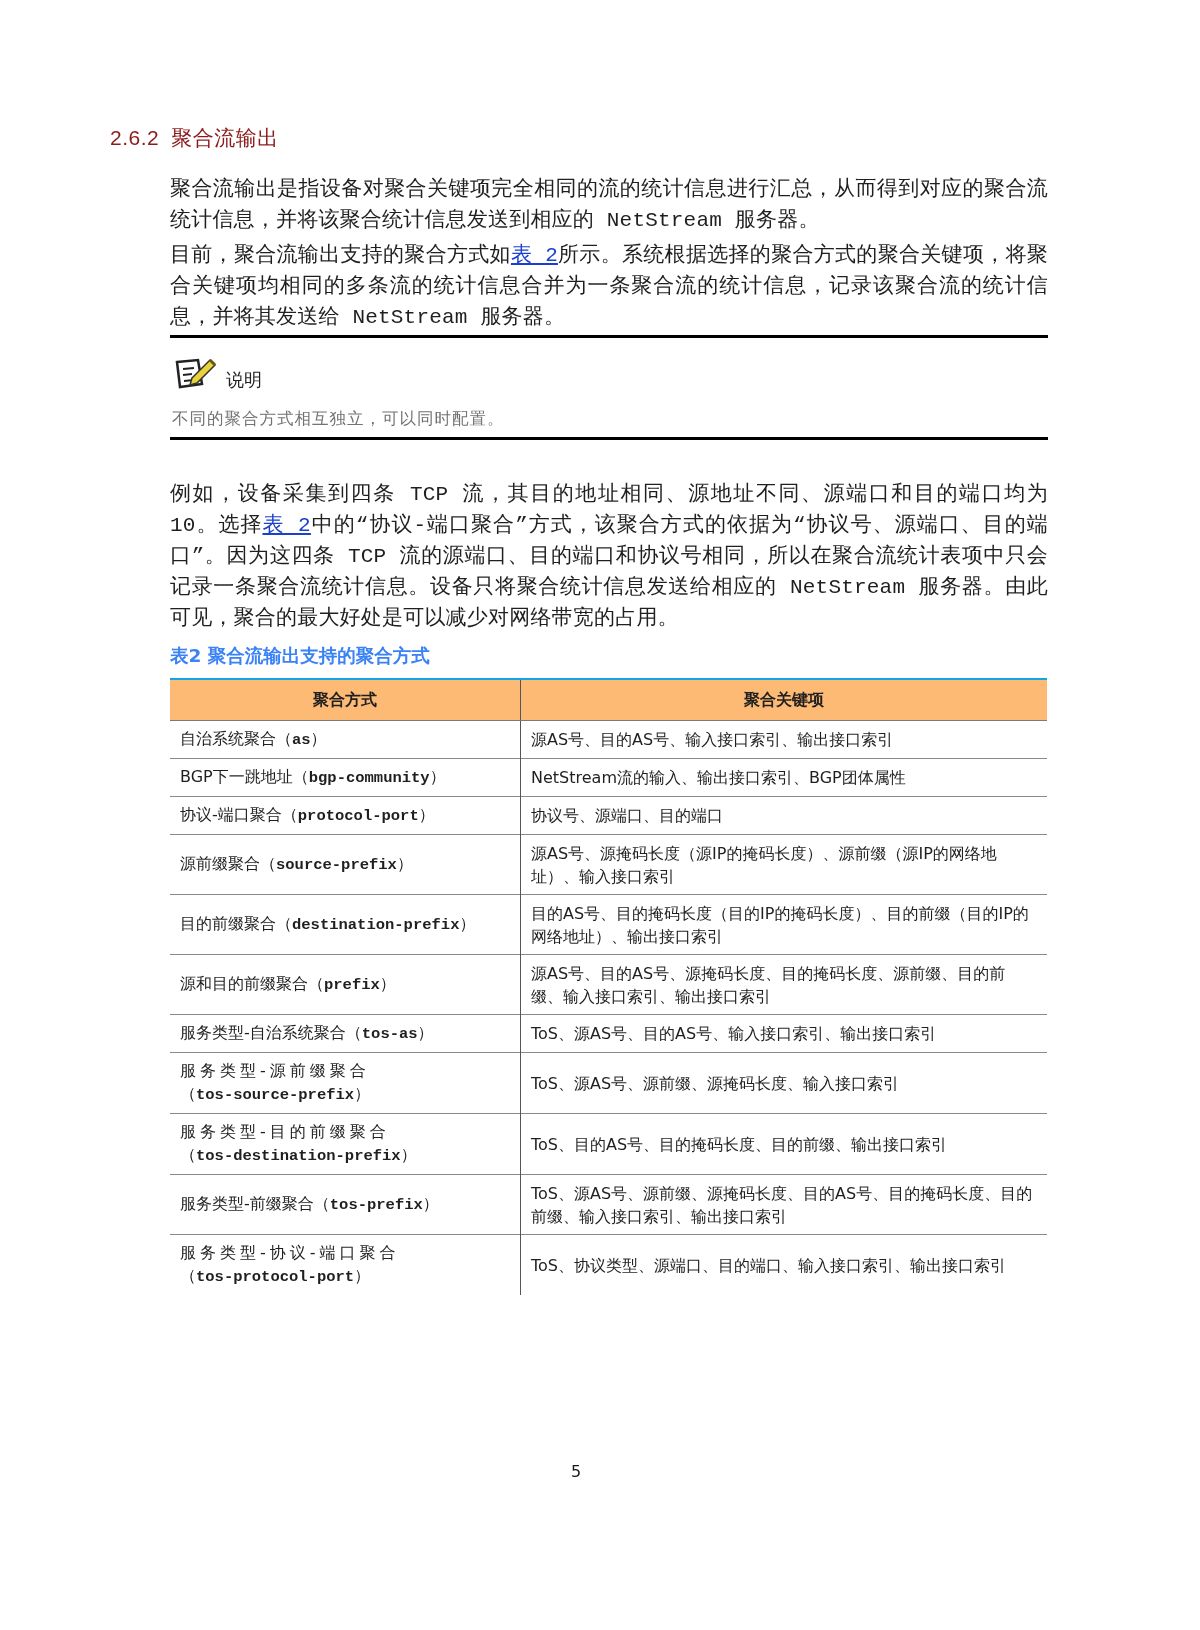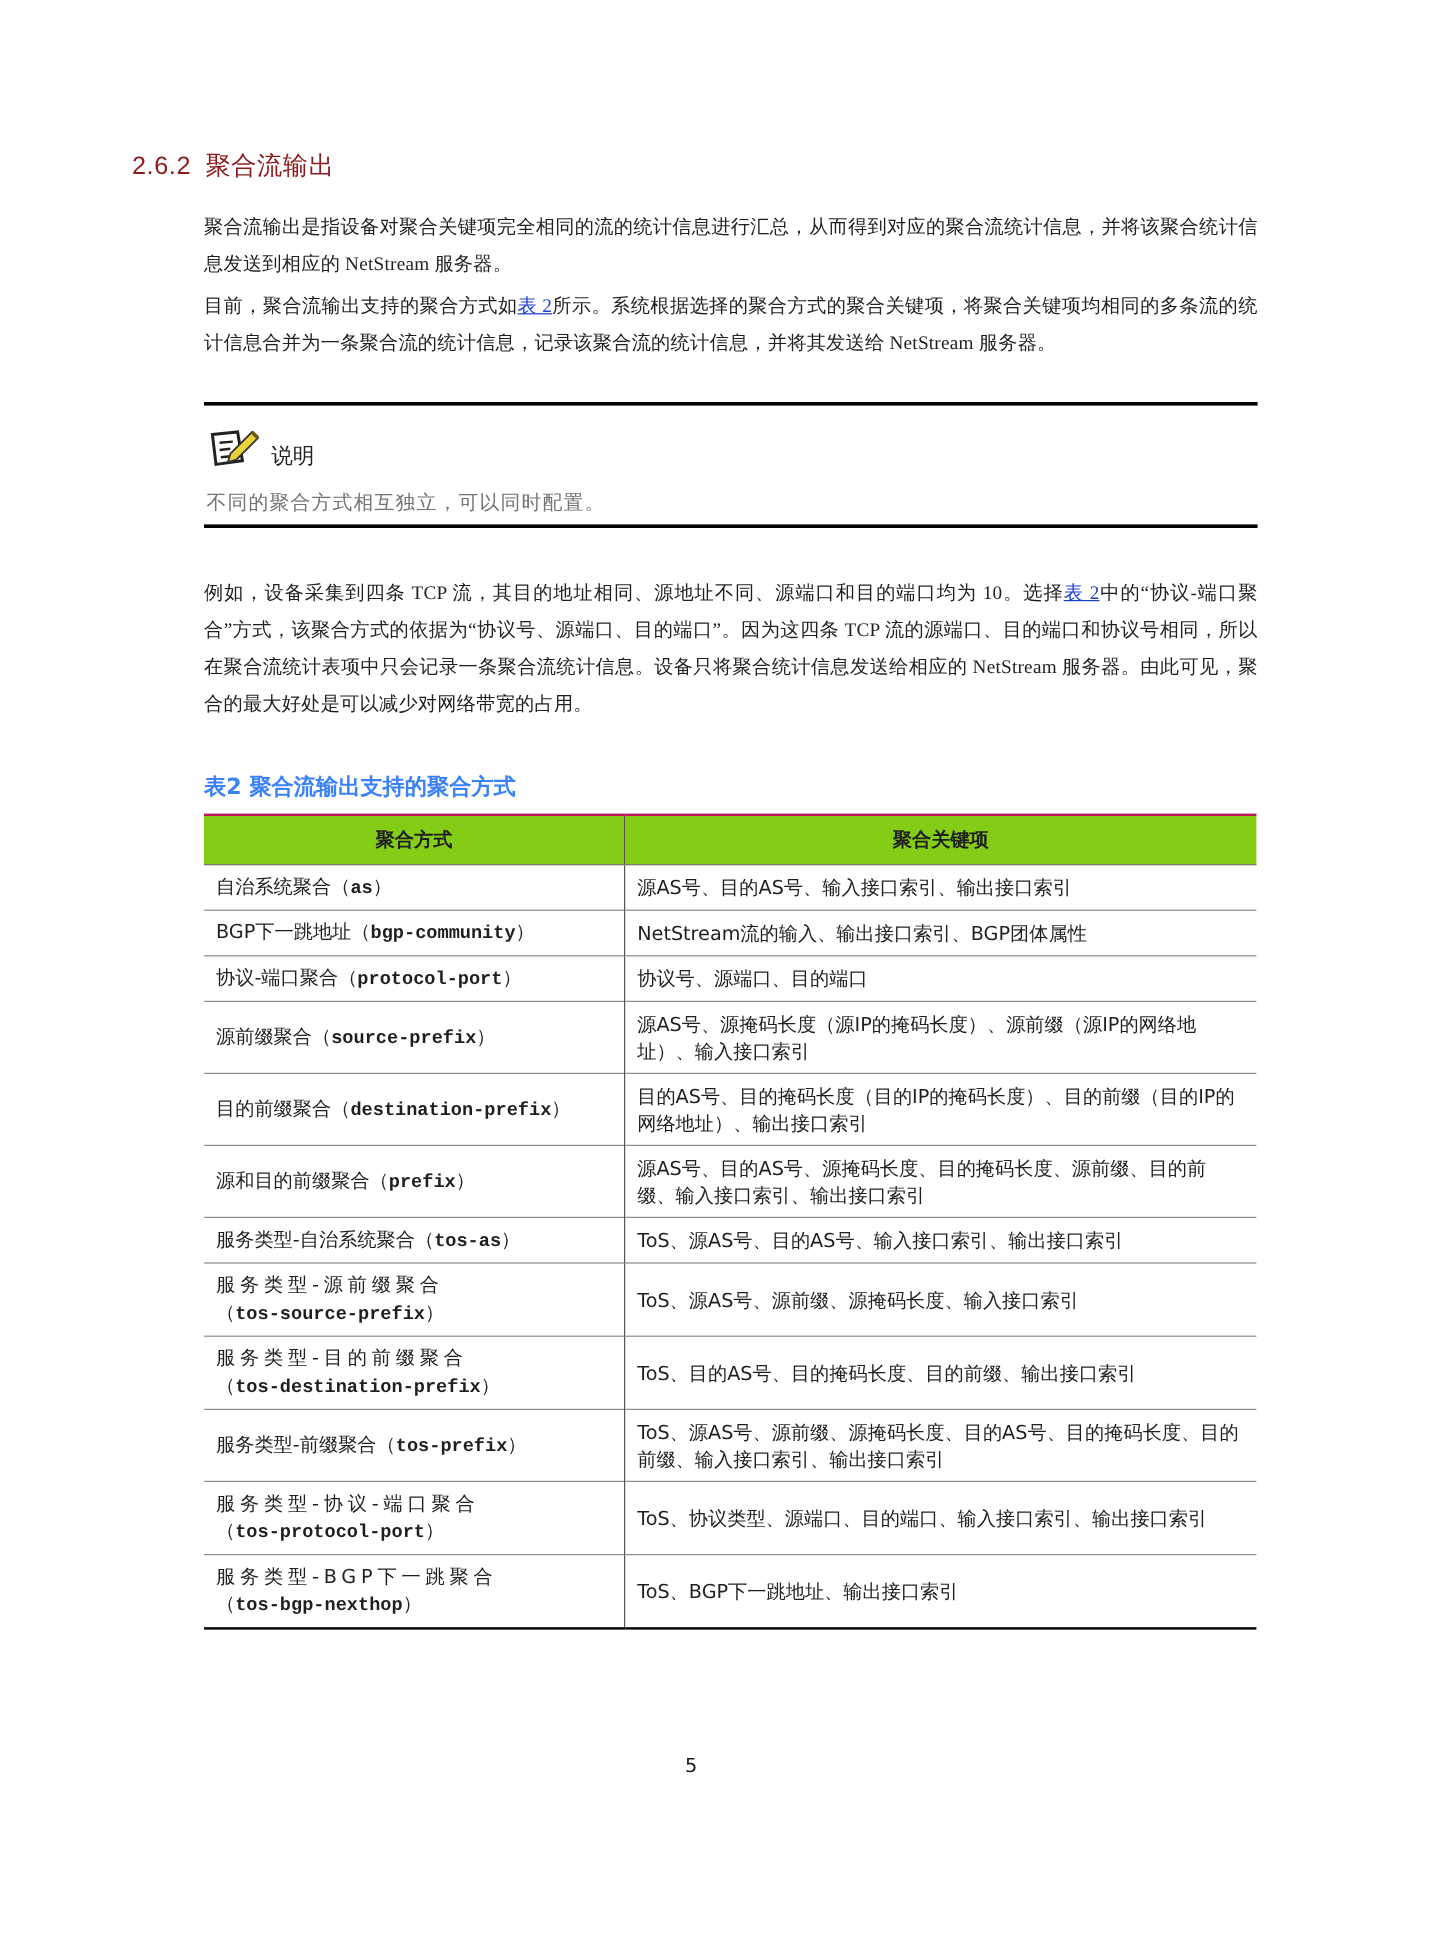--- a/index.html
+++ b/index.html
@@ -9,23 +9,23 @@
     color: #1a1a1a;
   }
   .heading {
     position: absolute; left: 110px; top: 124px;
     font-size: 21px; color: #8b1a1a; letter-spacing: 0.5px;
     font-family: "Liberation Sans", "DejaVu Sans", sans-serif;
   }
   .heading .num { margin-right: 12px; }
   .body-text {
     position: absolute; left: 170px; width: 878px;
-    font-size: 16px; line-height: 31px; color: #1f1f1f;
+    font-size: 21px; line-height: 31px; color: #1f1f1f;
     text-align: justify;
-    font-family: Liberation Serif, serif;
+    font-family: Liberation Mono, monospace;
     letter-spacing: 0.2px;
   }
   .link { color: #1a3fd1; text-decoration: underline; cursor: pointer; }
   .rule-thick {
     position: absolute; left: 170px; width: 878px; height: 3px; background: #000;
   }
   .note-head {
     position: absolute; left: 174px; top: 356px; display: flex; align-items: flex-end;
   }
   .note-label { font-size: 18px; margin-left: 8px; margin-bottom: 2px; color: #222; }
@@ -34,22 +34,22 @@
     font-family: "DejaVu Serif", serif; color: #737373; letter-spacing: 1px;
   }
   .caption {
     position: absolute; left: 170px; top: 643px; font-size: 18.5px; font-weight: bold; color: #3b82f6;
   }
   table.agg {
     position: absolute; left: 170px; top: 678px; width: 877px;
     border-collapse: collapse; font-size: 16px; color: #1f1f1f;
   }
   table.agg th {
-    background: #84cc16; font-weight: bold; height: 38px; font-size: 16px;
-    border-top: 2px solid #be185d; border-bottom: 1.5px solid #7a7a7a;
+    background: #fdba74; font-weight: bold; height: 38px; font-size: 16px;
+    border-top: 2px solid #0ea5e9; border-bottom: 1.5px solid #7a7a7a;
   }
   table.agg td {
     border-top: 1.5px solid #8a8a8a; padding: 6px 10px; vertical-align: middle;
     line-height: 23px;
   }
   table.agg th.c1, table.agg td.c1 { width: 330px; border-right: 1.5px solid #555; }
   table.agg tr.last td { border-bottom: 2px solid #000; }
   .mono { font-family: "Liberation Mono", "DejaVu Sans Mono", monospace; font-weight: bold; font-size: 15.5px; }
   .spread { text-align: justify; text-align-last: left; letter-spacing: 4px; }
   .page-num {
@@ -149,23 +149,16 @@
         <td class="c1"><span>服务类型-前缀聚合</span>（<span class="mono">tos-prefix</span>）</td>
         <td>ToS、源AS号、源前缀、源掩码长度、目的AS号、目的掩码长度、目的前缀、输入接口索引、输出接口索引</td>
       </tr>
       <tr style="height: 60px;">
         <td class="c1">
           <div class="spread"><span>服务类型-协议-端口聚合</span></div>
           <div>（<span class="mono">tos-protocol-port</span>）</div>
         </td>
         <td>ToS、协议类型、源端口、目的端口、输入接口索引、输出接口索引</td>
       </tr>
-      <tr class="last" style="height: 60px;">
-        <td class="c1">
-          <div class="spread"><span>服务类型-BGP下一跳聚合</span></div>
-          <div>（<span class="mono">tos-bgp-nexthop</span>）</div>
-        </td>
-        <td>ToS、BGP下一跳地址、输出接口索引</td>
-      </tr>
     </tbody>
 </table>
 
 <div class="page-num">5</div>
 
 </body></html>

